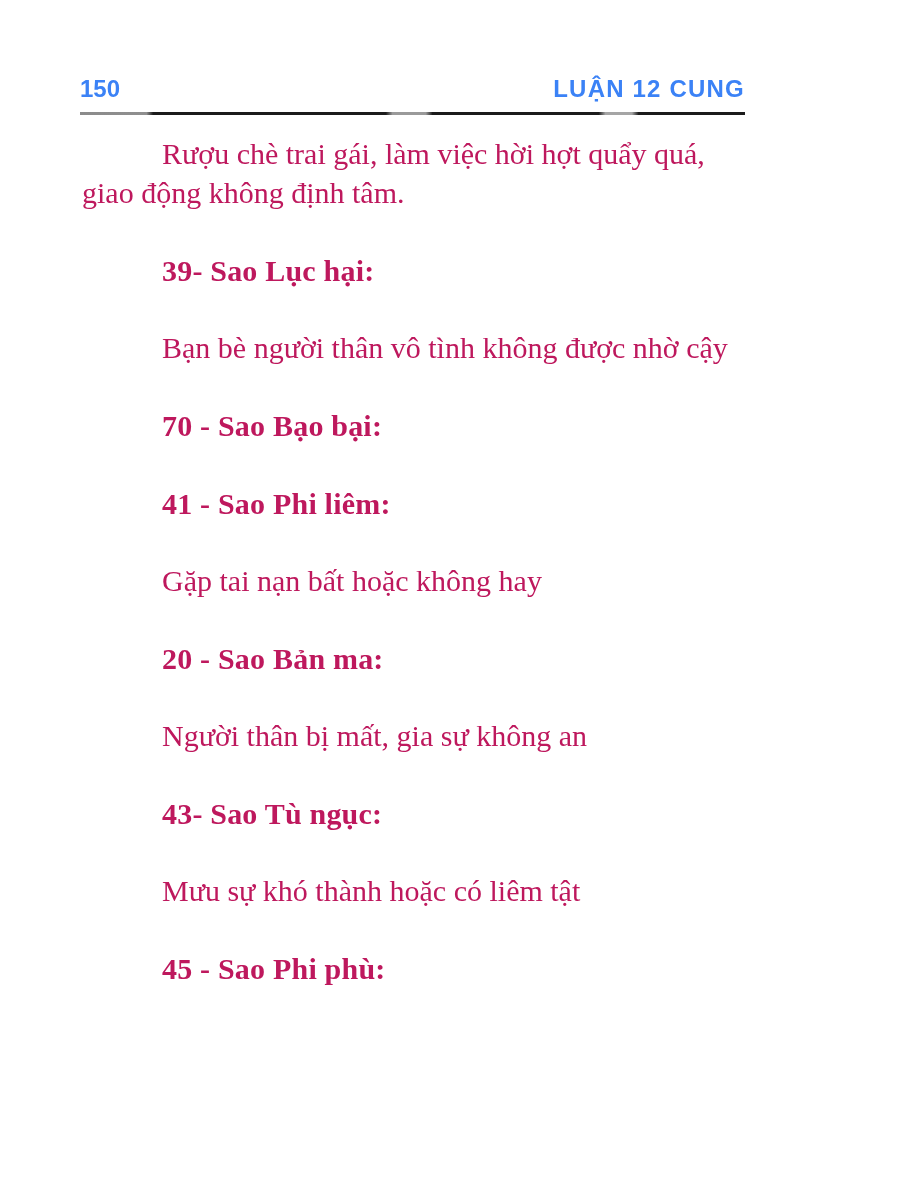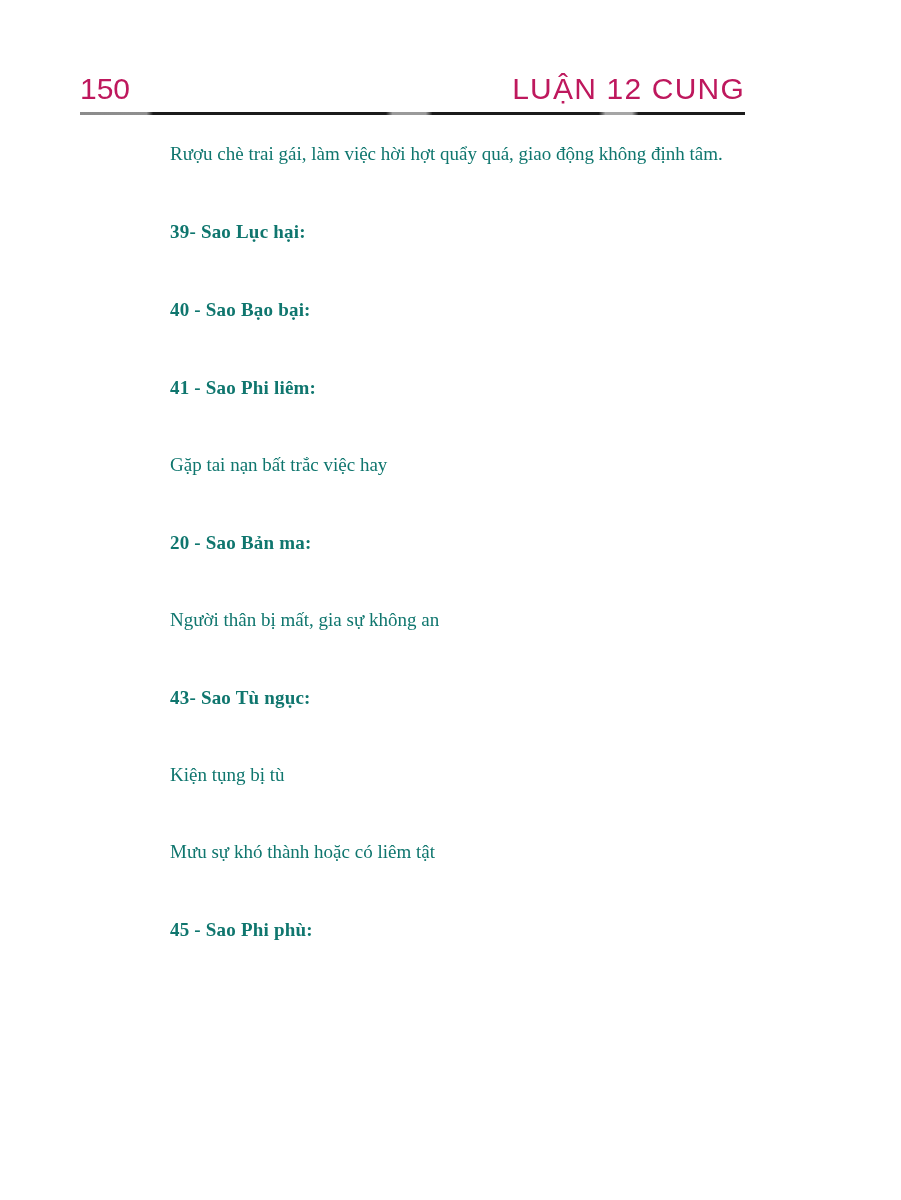--- a/index.html
+++ b/index.html
@@ -24,24 +24,24 @@
     top: 72px;
     width: 665px;
     height: 34px;
     display: flex;
     align-items: center;
     justify-content: space-between;
   }
   .folio,
   .head-title {
     font-family: "Liberation Sans", "DejaVu Sans", sans-serif;
-    font-weight: normal;
-    font-size: 30px;
+    font-weight: bold;
+    font-size: 24px;
     line-height: 1;
-    color: #be185d;
+    color: #3b82f6;
     white-space: nowrap;
   }
   .folio {
     letter-spacing: 0px;
   }
   .head-title {
     letter-spacing: 1.2px;
   }
 
   .head-rule {
@@ -70,24 +70,24 @@
   
   .body {
     position: absolute;
     left: 78px;
     top: 134px;
     width: 680px;
   }
 
   .para,
   .heading {
-    margin: 12px;
-    font-size: 19px;
+    margin: 4px;
+    font-size: 30px;
     line-height: 39px;
-    color: #0f766e;
+    color: #be185d;
     font-stretch: semi-condensed;
     -webkit-font-smoothing: antialiased;
   }
 
   .para {
     font-weight: normal;
     text-indent: 80px;
   }
 
   .heading {
@@ -115,30 +115,30 @@
     <span class="head-title">LUẬN 12 CUNG</span>
   </div>
 
   <div class="head-rule"></div>
 
   <div class="body">
 
     <p class="para blk">Rượu chè trai gái, làm việc hời hợt quẩy quá, giao động không định tâm.</p>
 
     <p class="heading gap-block">39- Sao Lục hại:</p>
+    <p class="para gap-block2">Bạn bè người thân vô tình không được nhờ cậy</p>
 
-    <p class="heading gap-block">40 - Sao Bạo bại:</p>
+    <p class="heading gap-block">70 - Sao Bạo bại:</p>
 
     <p class="heading gap-block">41 - Sao Phi liêm:</p>
-    <p class="para gap-block2">Gặp tai nạn bất trắc việc hay</p>
+    <p class="para gap-block2">Gặp tai nạn bất hoặc không hay</p>
 
     <p class="heading gap-block">20 - Sao Bản ma:</p>
     <p class="para gap-block2">Người thân bị mất, gia sự không an</p>
 
     <p class="heading gap-block">43- Sao Tù ngục:</p>
-    <p class="para gap-block2">Kiện tụng bị tù</p>
 
     <p class="para gap-block2">Mưu sự khó thành hoặc có liêm tật</p>
 
     <p class="heading gap-block">45 - Sao Phi phù:</p>
 
   </div>
 </div>
 
 </body></html>

